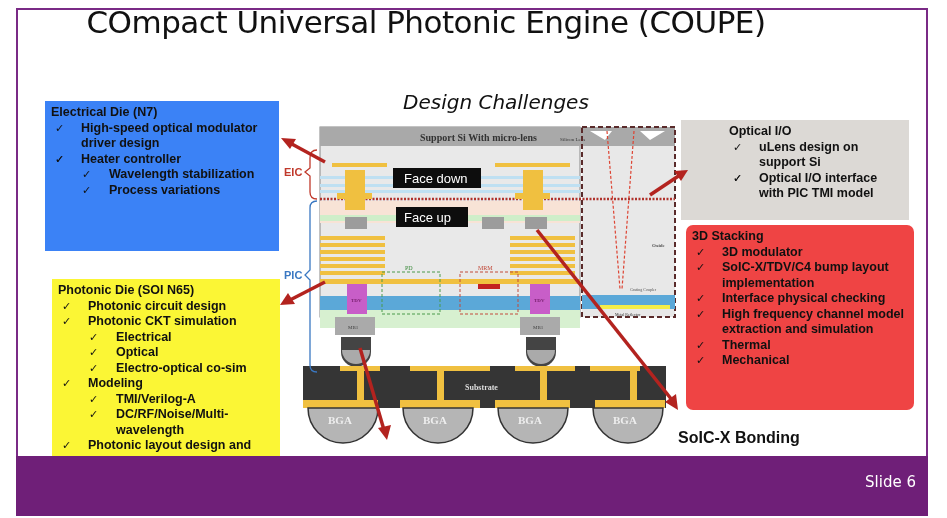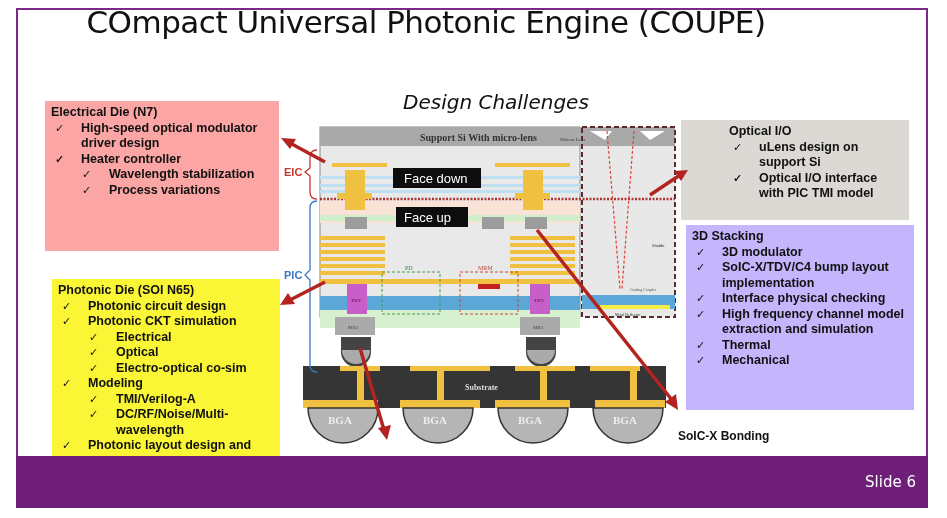--- a/index.html
+++ b/index.html
@@ -1,31 +1,31 @@
 <!DOCTYPE html>
 <html><head>
 <meta charset="utf-8">
 <style>
   html,body{margin:0;padding:0;background:#ffffff;}
   body{width:947px;height:518px;position:relative;overflow:hidden;font-family:"Liberation Sans",sans-serif;}
   .slide{position:absolute;left:16px;top:8px;width:912px;height:448px;border:2px solid #7a2a86;border-bottom:none;background:#fff;box-sizing:border-box;}
-  .footer{position:absolute;left:16px;top:456px;width:912px;height:52px;background:#6f1f78;}
+  .footer{position:absolute;left:16px;top:456px;width:912px;height:60px;background:#6f1f78;}
   .footer .num{position:absolute;right:12px;top:17px;color:#fff;font-family:"DejaVu Sans",sans-serif;font-size:15px;}
   .title{position:absolute;left:0;top:4px;width:852px;text-align:center;font-family:"DejaVu Sans",sans-serif;font-size:31px;color:#111;letter-spacing:-0.5px;}
   .subtitle{position:absolute;left:390px;top:90px;font-family:"DejaVu Sans",sans-serif;font-style:italic;font-size:20px;color:#111;margin-left:13px;}
   .box{position:absolute;font-weight:bold;color:#111;font-size:12.5px;line-height:15.5px;box-sizing:border-box;padding:4px 6px;}
   .box .hd{font-size:12.5px;}
   .box ul{list-style:none;margin:0;padding:0;}
   .box li{position:relative;padding-left:30px;}
   .box li.l2{padding-left:58px;}
   .box li .ck{position:absolute;left:4px;top:0;font-weight:normal;font-size:11px;}
   .box li.l2 .ck{left:31px;}
-  .gray{background:#fca5a5;}
+  .gray{background:#3b82f6;}
   .yellow{background:#fbf635;margin-top:21px;}
-  .orange{background:#c4b5fd;}
+  .orange{background:#ef4444;border-radius:7px;}
   .lbl{position:absolute;font-weight:bold;color:#111;font-size:13px;}
   svg text{font-family:"Liberation Serif",serif;}
 </style>
 </head>
 <body>
 
 <div class="slide"></div>
 <div class="title">COmpact Universal Photonic Engine (COUPE)</div>
 <div class="subtitle">Design Challenges</div>
 
@@ -70,21 +70,21 @@
       <li><span class="ck">✓</span><span>3D modulator</span></li>
       <li><span class="ck">✓</span><span>SoIC-X/TDV/C4 bump layout implementation</span></li>
       <li><span class="ck">✓</span><span>Interface physical checking</span></li>
       <li><span class="ck">✓</span><span>High frequency channel model extraction and simulation</span></li>
       <li><span class="ck">✓</span><span>Thermal</span></li>
       <li><span class="ck">✓</span><span>Mechanical</span></li>
     </ul>
 </div>
 
 <div class="lbl" style="left:360px;top:455px;">C4 BUMP</div>
-<div class="lbl" style="left:678px;top:429px;font-size:12px;">SoIC-X Bonding</div>
+<div class="lbl" style="left:678px;top:429px;font-size:16px;">SoIC-X Bonding</div>
 
 <svg width="947" height="518" style="position:absolute;left:0;top:0;pointer-events:none;">
 
   <rect x="320" y="127" width="260" height="190" fill="#e9e9e9" stroke="#888" stroke-width="1"></rect>
   <rect x="320" y="127" width="355" height="19" fill="#a9a9a9"></rect>
   <text x="420" y="141" font-size="10" font-weight="bold" fill="#333">Support Si With micro-lens</text>
   <text x="560" y="141" font-size="5" fill="#333">Silicon Lens</text>
 
   <rect x="582" y="146" width="93" height="171" fill="#e8e8e8"></rect>
   <rect x="582" y="127" width="93" height="190" fill="none" stroke="#5a2b2b" stroke-width="2" stroke-dasharray="5,3"></rect>

